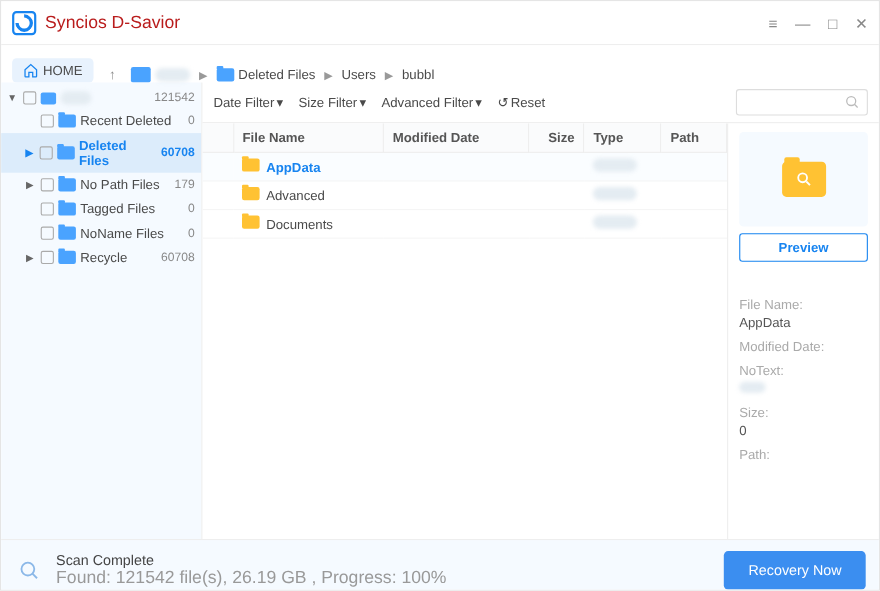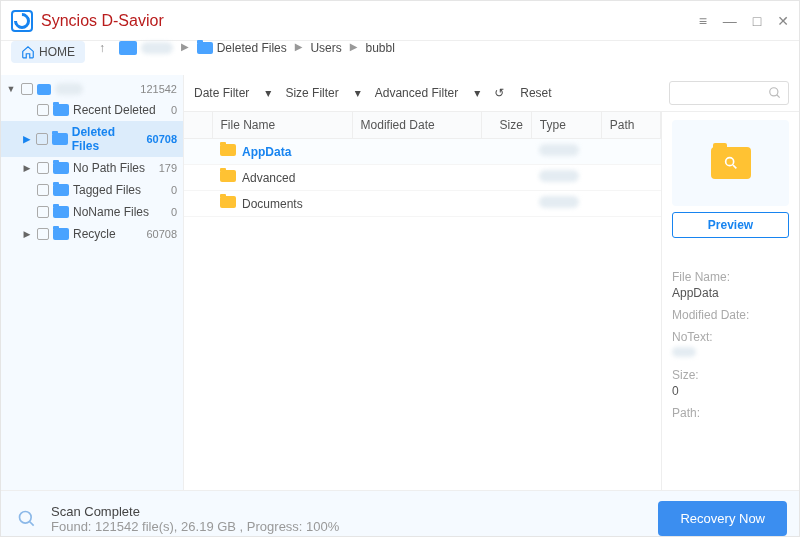--- a/index.html
+++ b/index.html
@@ -3,21 +3,21 @@
 <meta charset="utf-8">
 <style>
 *{box-sizing:border-box;margin:0;padding:0;font-family:"Segoe UI",Tahoma,sans-serif;font-size:12px;color:#4a4a4a}
 body{background:#fff;width:800px;height:537px;overflow:hidden;border:1px solid #e5e5e5}
 .titlebar{height:40px;display:flex;align-items:center;padding:0 10px;border-bottom:1px solid #eee}
 .logo{width:22px;height:22px;border-radius:4px;background:#fff;border:2px solid #1784f0;position:relative;margin-right:8px;display:flex;align-items:center;justify-content:center}
 .logo::before{content:"";width:10px;height:10px;border-radius:50%;border:3px solid #1784f0;border-left-color:transparent;transform:rotate(45deg)}
 .title{font-size:16px;color:#b91c1c}
 .winctrls{margin-left:auto;display:flex;gap:16px;align-items:center}
 .winctrls span{cursor:pointer;color:#888;font-size:14px}
-.toolbar{height:34px;display:flex;align-items:flex-start;padding:0 10px;gap:8px}
+.toolbar{height:34px;display:flex;align-items:flex-end;padding:0 10px;gap:8px}
 .home{background:#e8f2fd;border-radius:4px;padding:4px 10px;display:flex;align-items:center;gap:4px;color:#1784f0}
 .up{color:#888;padding:0 6px}
 .crumb{display:flex;align-items:center;gap:4px}
 .driveico{width:18px;height:14px;background:#4aa3ff;border-radius:2px;display:inline-block}
 .driveico.sm{width:14px;height:11px}
 .folderico{width:16px;height:12px;background:#ffc233;border-radius:2px;position:relative;display:inline-block}
 .folderico.blue{background:#4aa3ff}
 .folderico::before{content:"";position:absolute;top:-2px;left:0;width:6px;height:3px;background:inherit;border-radius:1px 1px 0 0}
 .chev{color:#999;font-size:10px}
 .mainarea{display:flex;height:calc(100% - 120px)}
@@ -28,41 +28,41 @@
 .tree{list-style:none}
 .tree li{display:flex;align-items:center;padding:4px 6px 4px 4px;gap:4px;cursor:pointer}
 .tree li.sel{background:#dcecfb;color:#1784f0;font-weight:600}
 .tree li.sel span{color:#1784f0}
 .tree .cnt{margin-left:auto;color:#888;font-size:11px}
 .tree .tog{width:12px;text-align:center;color:#666;font-size:9px}
 .tree .cb{width:12px;height:12px;border:1px solid #aaa;border-radius:2px;flex-shrink:0}
 .tree .child{padding-left:20px}
 .content{flex:1;display:flex;flex-direction:column;border-left:1px solid #eee}
 .filters{display:flex;align-items:center;padding:6px 10px;gap:14px;border-bottom:1px solid #eee}
-.filters .f{display:flex;align-items:center;gap:16px;cursor:pointer;color:#555}
+.filters .f{display:flex;align-items:center;gap:2px;cursor:pointer;color:#555}
 .filters .search{margin-left:auto;width:120px;height:24px;border:1px solid #ddd;border-radius:3px;display:flex;align-items:center;justify-content:flex-end;padding:0 6px}
 .listwrap{display:flex;flex:1;overflow:hidden}
 .list{flex:1;overflow-y:auto}
 .list table{width:100%;border-collapse:collapse}
-.list th{text-align:left;padding:6px 8px;border-bottom:1px solid #eee;border-right:1px solid #eee;color:#555;font-weight:400;background:#fafbfc}
+.list th{text-align:left;padding:6px 8px;border-bottom:1px solid #eee;border-right:1px solid #eee;color:#555;font-weight:700;background:#fafbfc}
 .list td{padding:5px 8px;border-bottom:1px solid #f5f5f5}
 .list tr.sel td{background:#fafdff}
 .list tr.sel .fn{color:#1784f0;font-weight:600}
 .blur{display:inline-block;width:40px;height:12px;background:#e4ecf2;border-radius:6px;filter:blur(2px)}
 .preview{width:138px;border-left:1px solid #eee;padding:8px 10px;font-size:11px;color:#888}
 .pv-thumb{height:86px;background:#f5faff;border-radius:4px;display:flex;align-items:center;justify-content:center;margin-bottom:6px}
 .pv-folder{width:40px;height:32px;background:#ffc233;border-radius:4px;position:relative;display:flex;align-items:center;justify-content:center}
 .pv-folder::before{content:"";position:absolute;top:-4px;left:2px;width:14px;height:6px;background:#ffc233;border-radius:2px 2px 0 0}
 .pv-btn{width:100%;border:1px solid #1784f0;color:#1784f0;background:#fff;border-radius:3px;padding:5px 0;margin-bottom:24px;cursor:pointer;font-weight:600}
 .pv-label{color:#aaa;margin-top:8px}
 .pv-val{color:#555;margin-top:2px}
 .footer{display:flex;align-items:center;padding:8px 12px;border-top:1px solid #eee;background:#f5faff;height:56px}
 .footer .glass{width:28px;height:28px;border-radius:4px;display:flex;align-items:center;justify-content:center;margin-right:10px}
 .footer .txt .l1{font-size:13px;color:#444}
-.footer .txt .l2{font-size:13px;color:#999}
+.footer .txt .l2{font-size:16px;color:#999}
 .recbtn{margin-left:auto;background:#3b8ef0;color:#fff;border:none;border-radius:4px;padding:10px 22px;cursor:pointer;font-size:13px}
 svg{display:block}
 </style>
 </head>
 <body>
 
 <div class="titlebar">
   <div class="logo"></div>
   <div class="title">Syncios D-Savior</div>
   <div class="winctrls">

